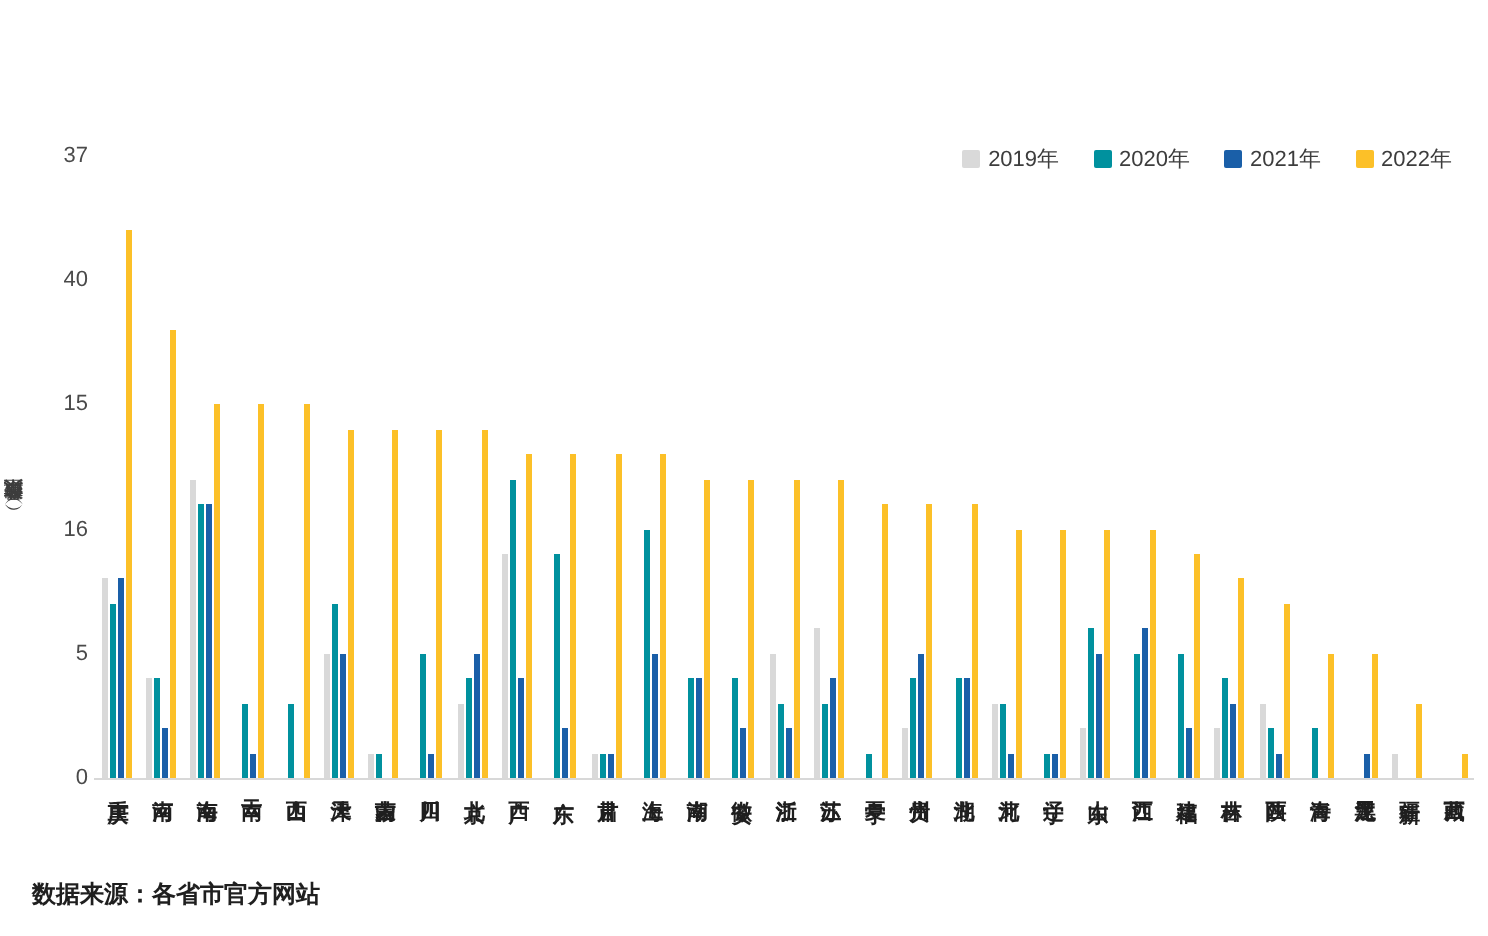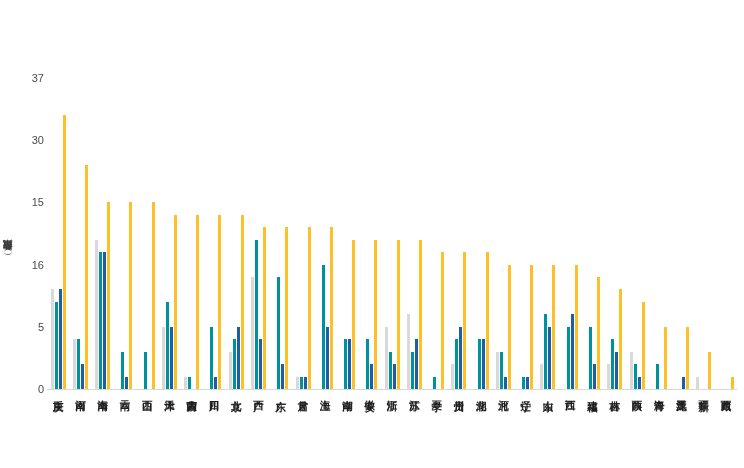--- a/index.html
+++ b/index.html
@@ -157,29 +157,47 @@
     color: #1f1f1f;
     font-weight: bold;
   }
 </style>
 </head>
 <body>
 
 <div id="page">
 
 
+  <div class="legend" id="legend">
+      <div class="legend-item">
+        <span class="legend-swatch" style="background: rgb(217, 217, 217);"></span>
+        <span class="legend-label">2019年</span>
+      </div>
+      <div class="legend-item">
+        <span class="legend-swatch" style="background: rgb(0, 145, 158);"></span>
+        <span class="legend-label">2020年</span>
+      </div>
+      <div class="legend-item">
+        <span class="legend-swatch" style="background: rgb(26, 95, 168);"></span>
+        <span class="legend-label">2021年</span>
+      </div>
+      <div class="legend-item">
+        <span class="legend-swatch" style="background: rgb(252, 192, 40);"></span>
+        <span class="legend-label">2022年</span>
+      </div>
+    </div>
 
   <div class="plot-wrap">
     <div class="y-axis-title">典型政策数量（个）</div>
     <div class="y-ticks" id="yticks">
         <div class="y-tick" style="top: 311px;">0</div>
         <div class="y-tick" style="top: 248.8px;">5</div>
         <div class="y-tick" style="top: 186.6px;">16</div>
         <div class="y-tick" style="top: 124.4px;">15</div>
-        <div class="y-tick" style="top: 62.2px;">30</div>
+        <div class="y-tick" style="top: 62.2px;">40</div>
         <div class="y-tick" style="top: 0px;">37</div>
       </div>
     <div class="axis-line"></div>
     <div class="bars" id="bars">
         <div class="group">
           <div class="bar s2019" style="height: 99.52px;"></div>
           <div class="bar s2020" style="height: 87.08px;"></div>
           <div class="bar s2021" style="height: 99.52px;"></div>
           <div class="bar s2022" style="height: 273.68px;"></div>
         </div>
@@ -455,14 +473,15 @@
         <span>黑龙江</span>
       </div>
       <div class="x-label">
         <span>新疆</span>
       </div>
       <div class="x-label">
         <span>西藏</span>
       </div>
     </div>
 
+  <div class="footer">数据来源：各省市官方网站</div>
 
 </div>
 
 </body></html>

